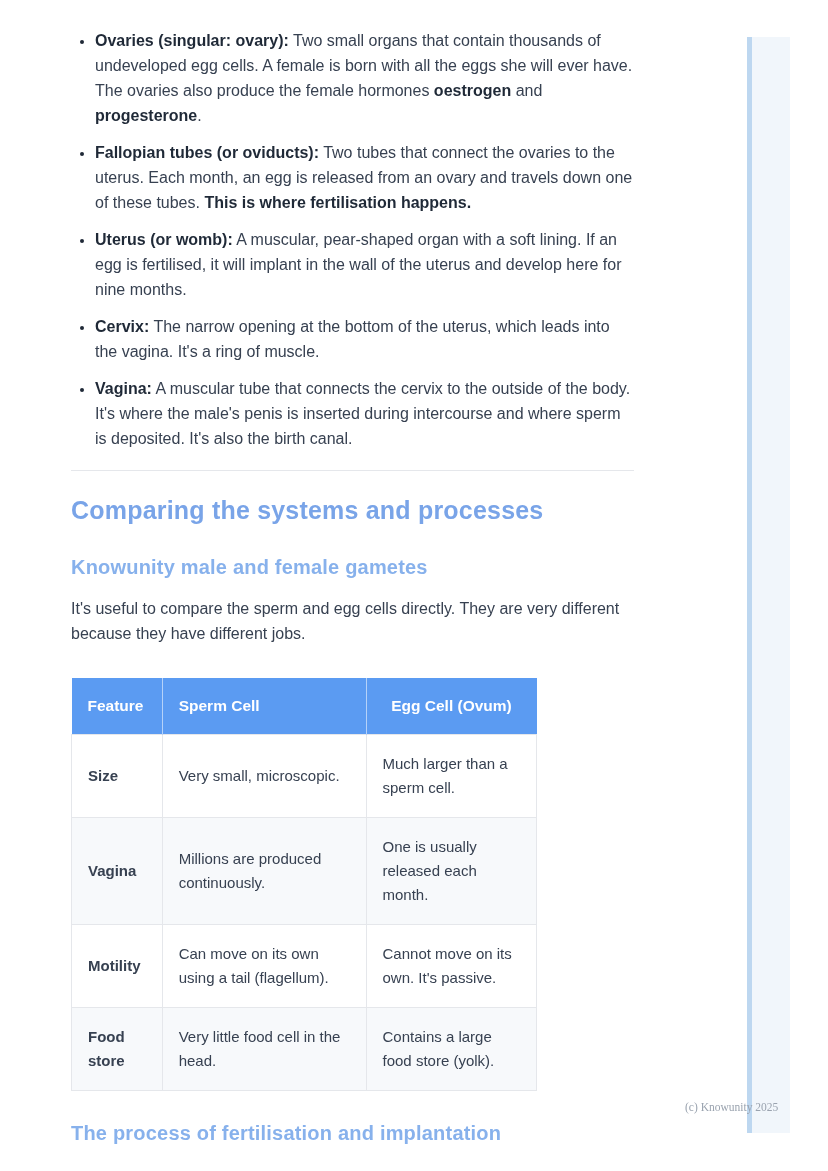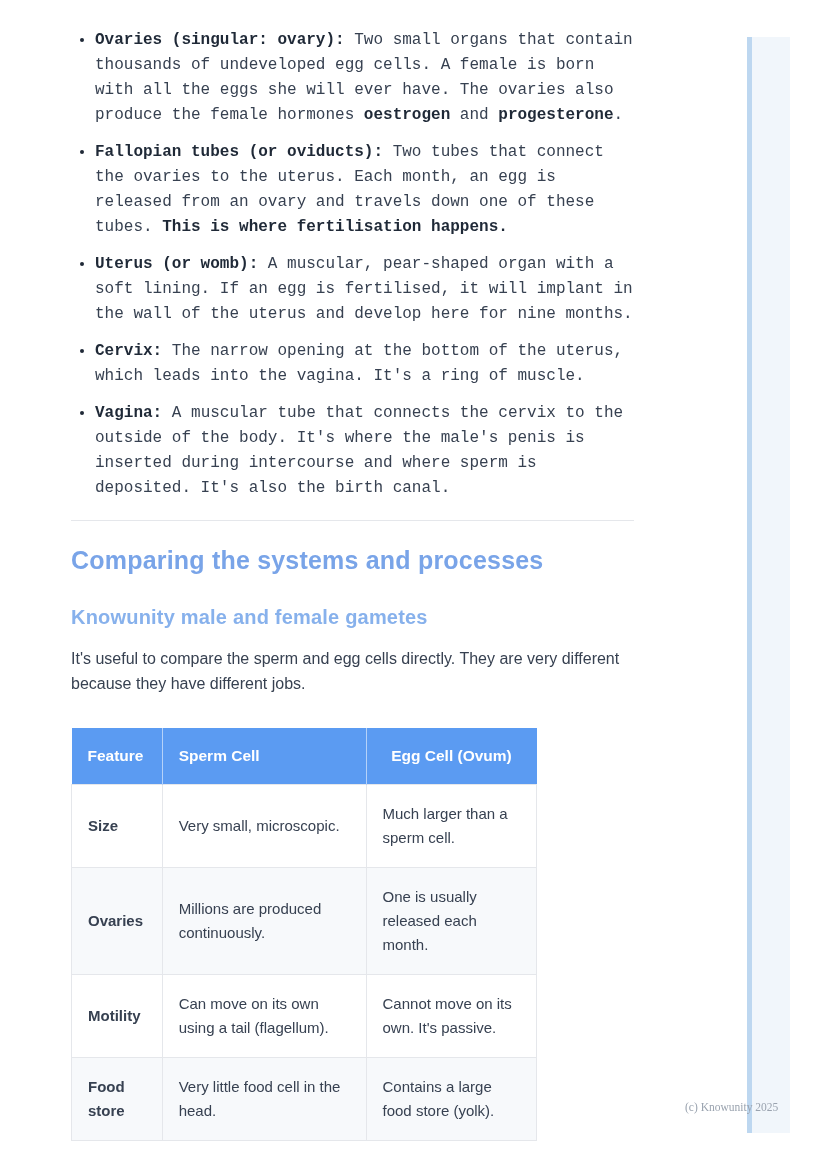--- a/index.html
+++ b/index.html
@@ -20,21 +20,20 @@
   }
   ul.organ-list {
     list-style: disc;
     padding-left: 24px;
     font-size: 16px;
     line-height: 25px;
   }
   ul.organ-list li {
     margin-bottom: 12px;
     color: var(--body-text, #374151);
-    font-family: Liberation Mono, monospace;
   }
   ul.organ-list li::marker { color: #1f2937; font-size: 14px; }
   ul.organ-list strong, .cellb { color: var(--bold-text, #1f2937); font-weight: 700; }
   hr.divider {
     border: none;
     border-top: 1px solid var(--border, #e5e7eb);
     margin-top: 19px;
   }
   h2.section-heading {
     margin-top: 25px;
@@ -142,21 +141,21 @@
           <th>Egg Cell (Ovum)</th>
         </tr>
     </thead>
     <tbody>
         <tr>
           <td class="cellb">Size</td>
           <td>Very small, microscopic.</td>
           <td>Much larger than a sperm cell.</td>
         </tr>
         <tr class="striped">
-          <td class="cellb">Ovaries</td>
+          <td class="cellb">Vagina</td>
           <td>Millions are produced continuously.</td>
           <td>One is usually released each month.</td>
         </tr>
         <tr>
           <td class="cellb">Motility</td>
           <td>Can move on its own using a tail (flagellum).</td>
           <td>Cannot move on its own. It's passive.</td>
         </tr>
         <tr class="striped">
           <td class="cellb">Food store</td>

